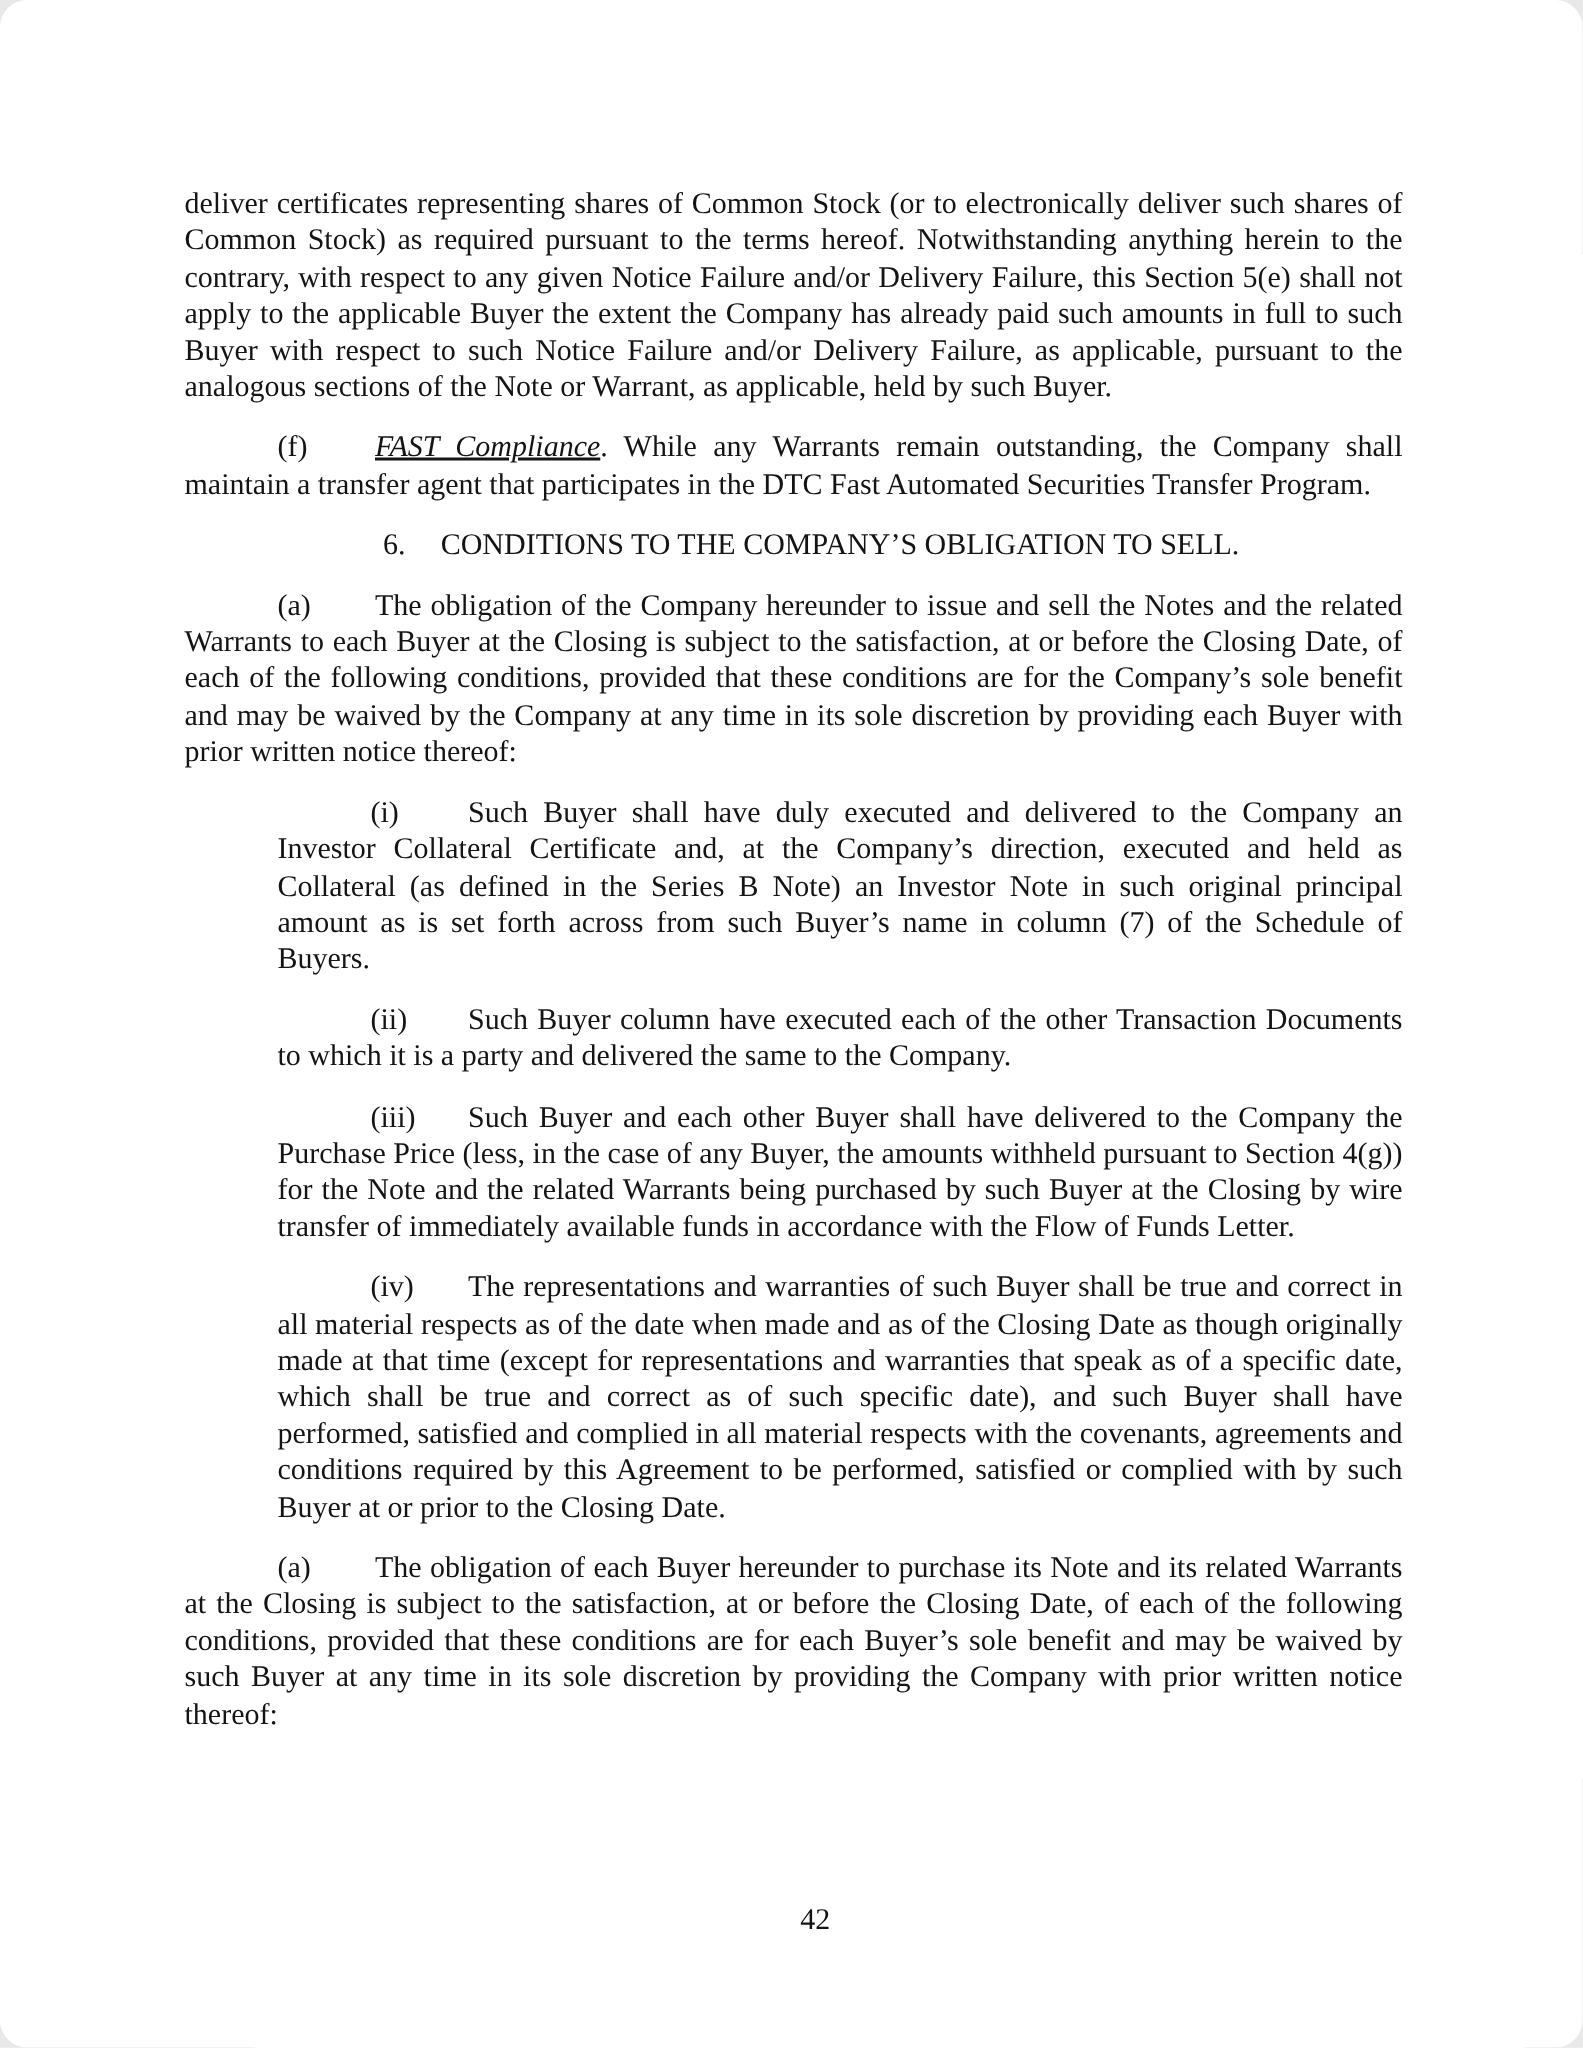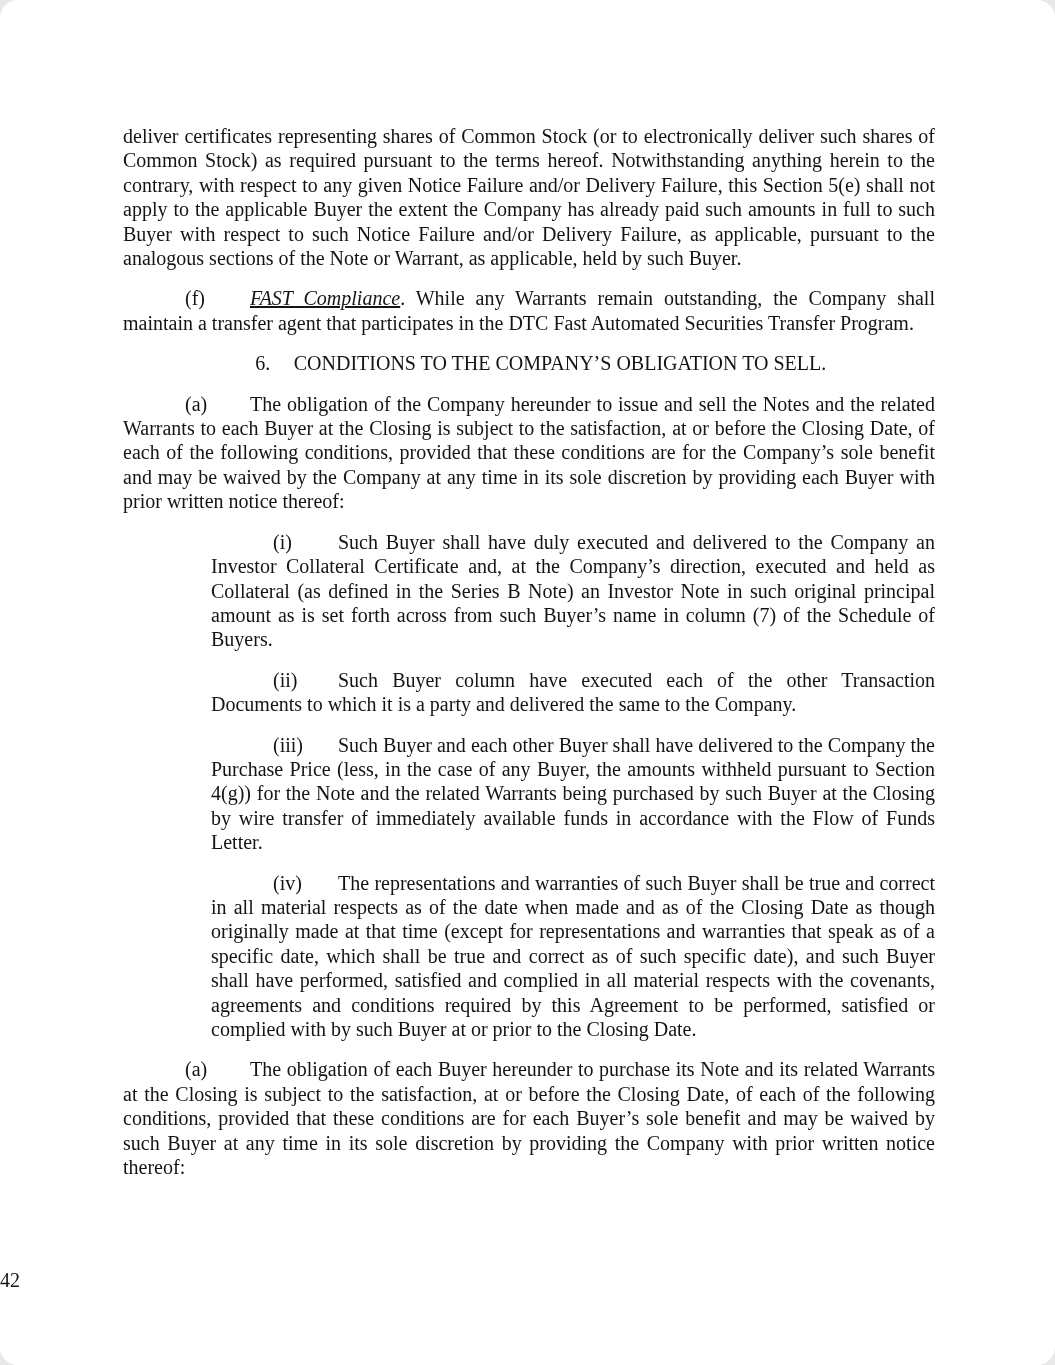--- a/index.html
+++ b/index.html
@@ -40,31 +40,33 @@
   }
   .label {
     display: inline-block;
     width: 65px;
   }
   .hlabel {
     display: inline-block;
     width: 62px;
   }
   .sub2 {
-    margin-left: 88px;
+    margin-left: 62px;
   }
   .u {
     text-decoration: underline;
     font-style: italic;
   }
   .page-number {
     position: absolute;
     left: 0;
     right: 0;
     bottom: 73px;
+    text-align: center;
+    padding-left: 32px;
   }
 </style>
 </head>
 <body>
 
 <div class="page">
 
   <p class="para">deliver certificates representing shares of Common Stock (or to electronically deliver such shares of Common Stock) as required pursuant to the terms hereof.  Notwithstanding anything herein to the contrary, with respect to any given Notice Failure and/or Delivery Failure, this Section 5(e) shall not apply to the applicable Buyer the extent the Company has already paid such amounts in full to such Buyer with respect to such Notice Failure and/or Delivery Failure, as applicable, pursuant to the analogous sections of the Note or Warrant, as applicable, held by such Buyer.</p>
 
   <p class="para"><span class="tab"></span><span class="label">(f)</span><span class="u">FAST Compliance</span><span>.  While any Warrants remain outstanding, the Company shall maintain a transfer agent that participates in the DTC Fast Automated Securities Transfer Program.</span></p>

